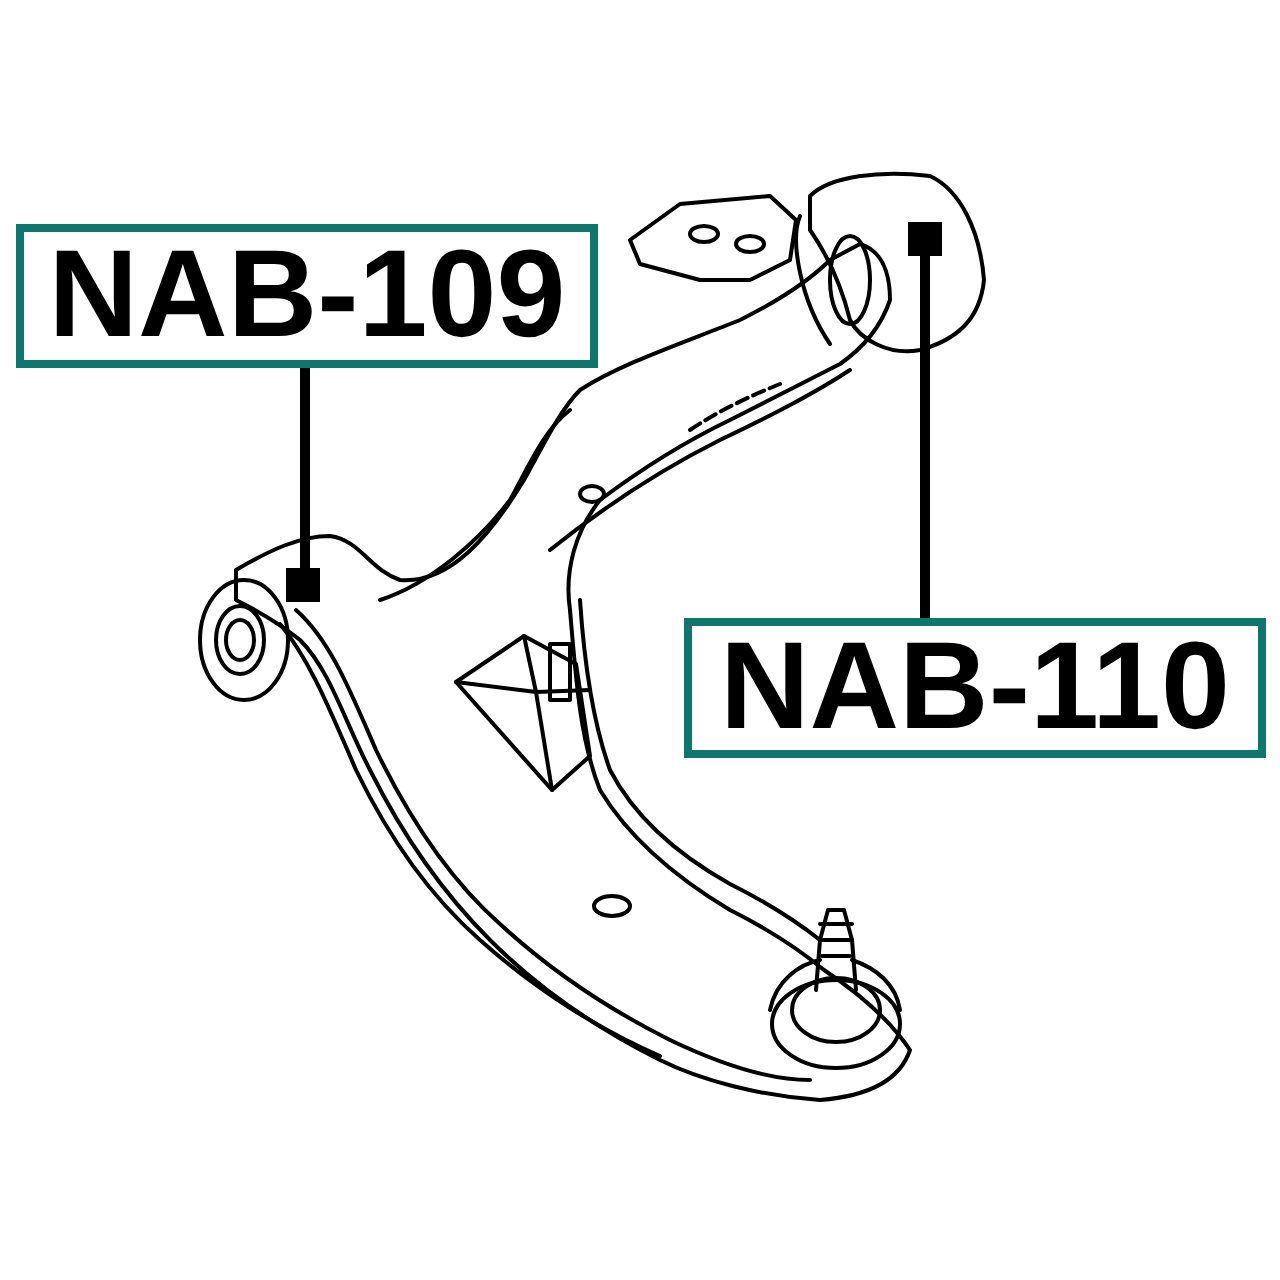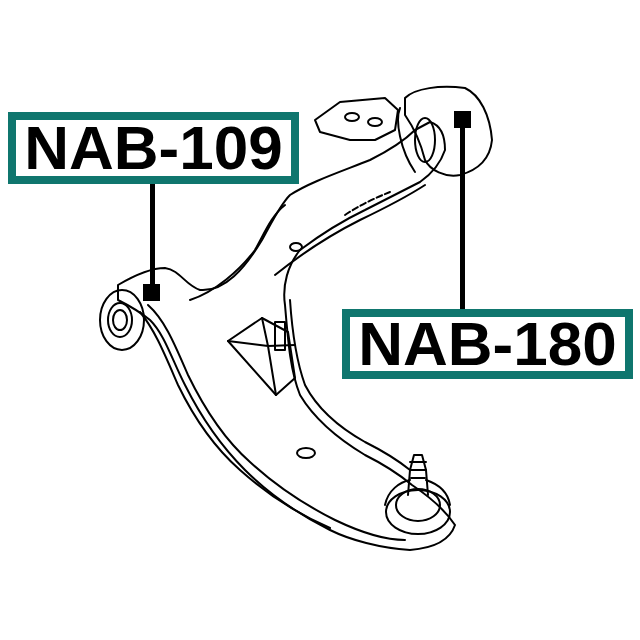--- a/index.html
+++ b/index.html
@@ -1,21 +1,21 @@
 <!DOCTYPE html>
 <html><head>
   <meta charset="utf-8">
   <style>
     html, body { margin: 0; padding: 0; background: #ffffff; }
     body { width: 640px; height: 640px; position: relative; overflow: hidden; font-family: "Liberation Sans", sans-serif; }
     #diagram { position: absolute; left: 0; top: 0; width: 640px; height: 640px; }
     .label-box {
       position: absolute;
       box-sizing: border-box;
-      border: 8px solid #0f766e;
+      border: 4px solid #0f766e;
       background: #fff;
       display: flex;
       align-items: center;
       justify-content: center;
       font-family: "Liberation Sans", sans-serif;
       font-weight: bold;
       font-size: 62px;
       line-height: 1;
       letter-spacing: 0px;
       color: #000;
@@ -71,13 +71,13 @@
   <path d="M410 462 L426 462 M410 470 L426 470 M411 478 L425 478"></path>
   <path d="M385 505 C388 490 400 482 410 480 M450 505 C448 492 438 484 426 480"></path>
 </svg>
 
 <div class="leader" id="leader-109"></div>
 <div class="marker" id="marker-109"></div>
 <div class="label-box" id="label-109">NAB-109</div>
 
 <div class="leader" id="leader-110"></div>
 <div class="marker" id="marker-110"></div>
-<div class="label-box" id="label-110">NAB-180</div>
+<div class="label-box" id="label-110">NAB-110</div>
 
 </body></html>

